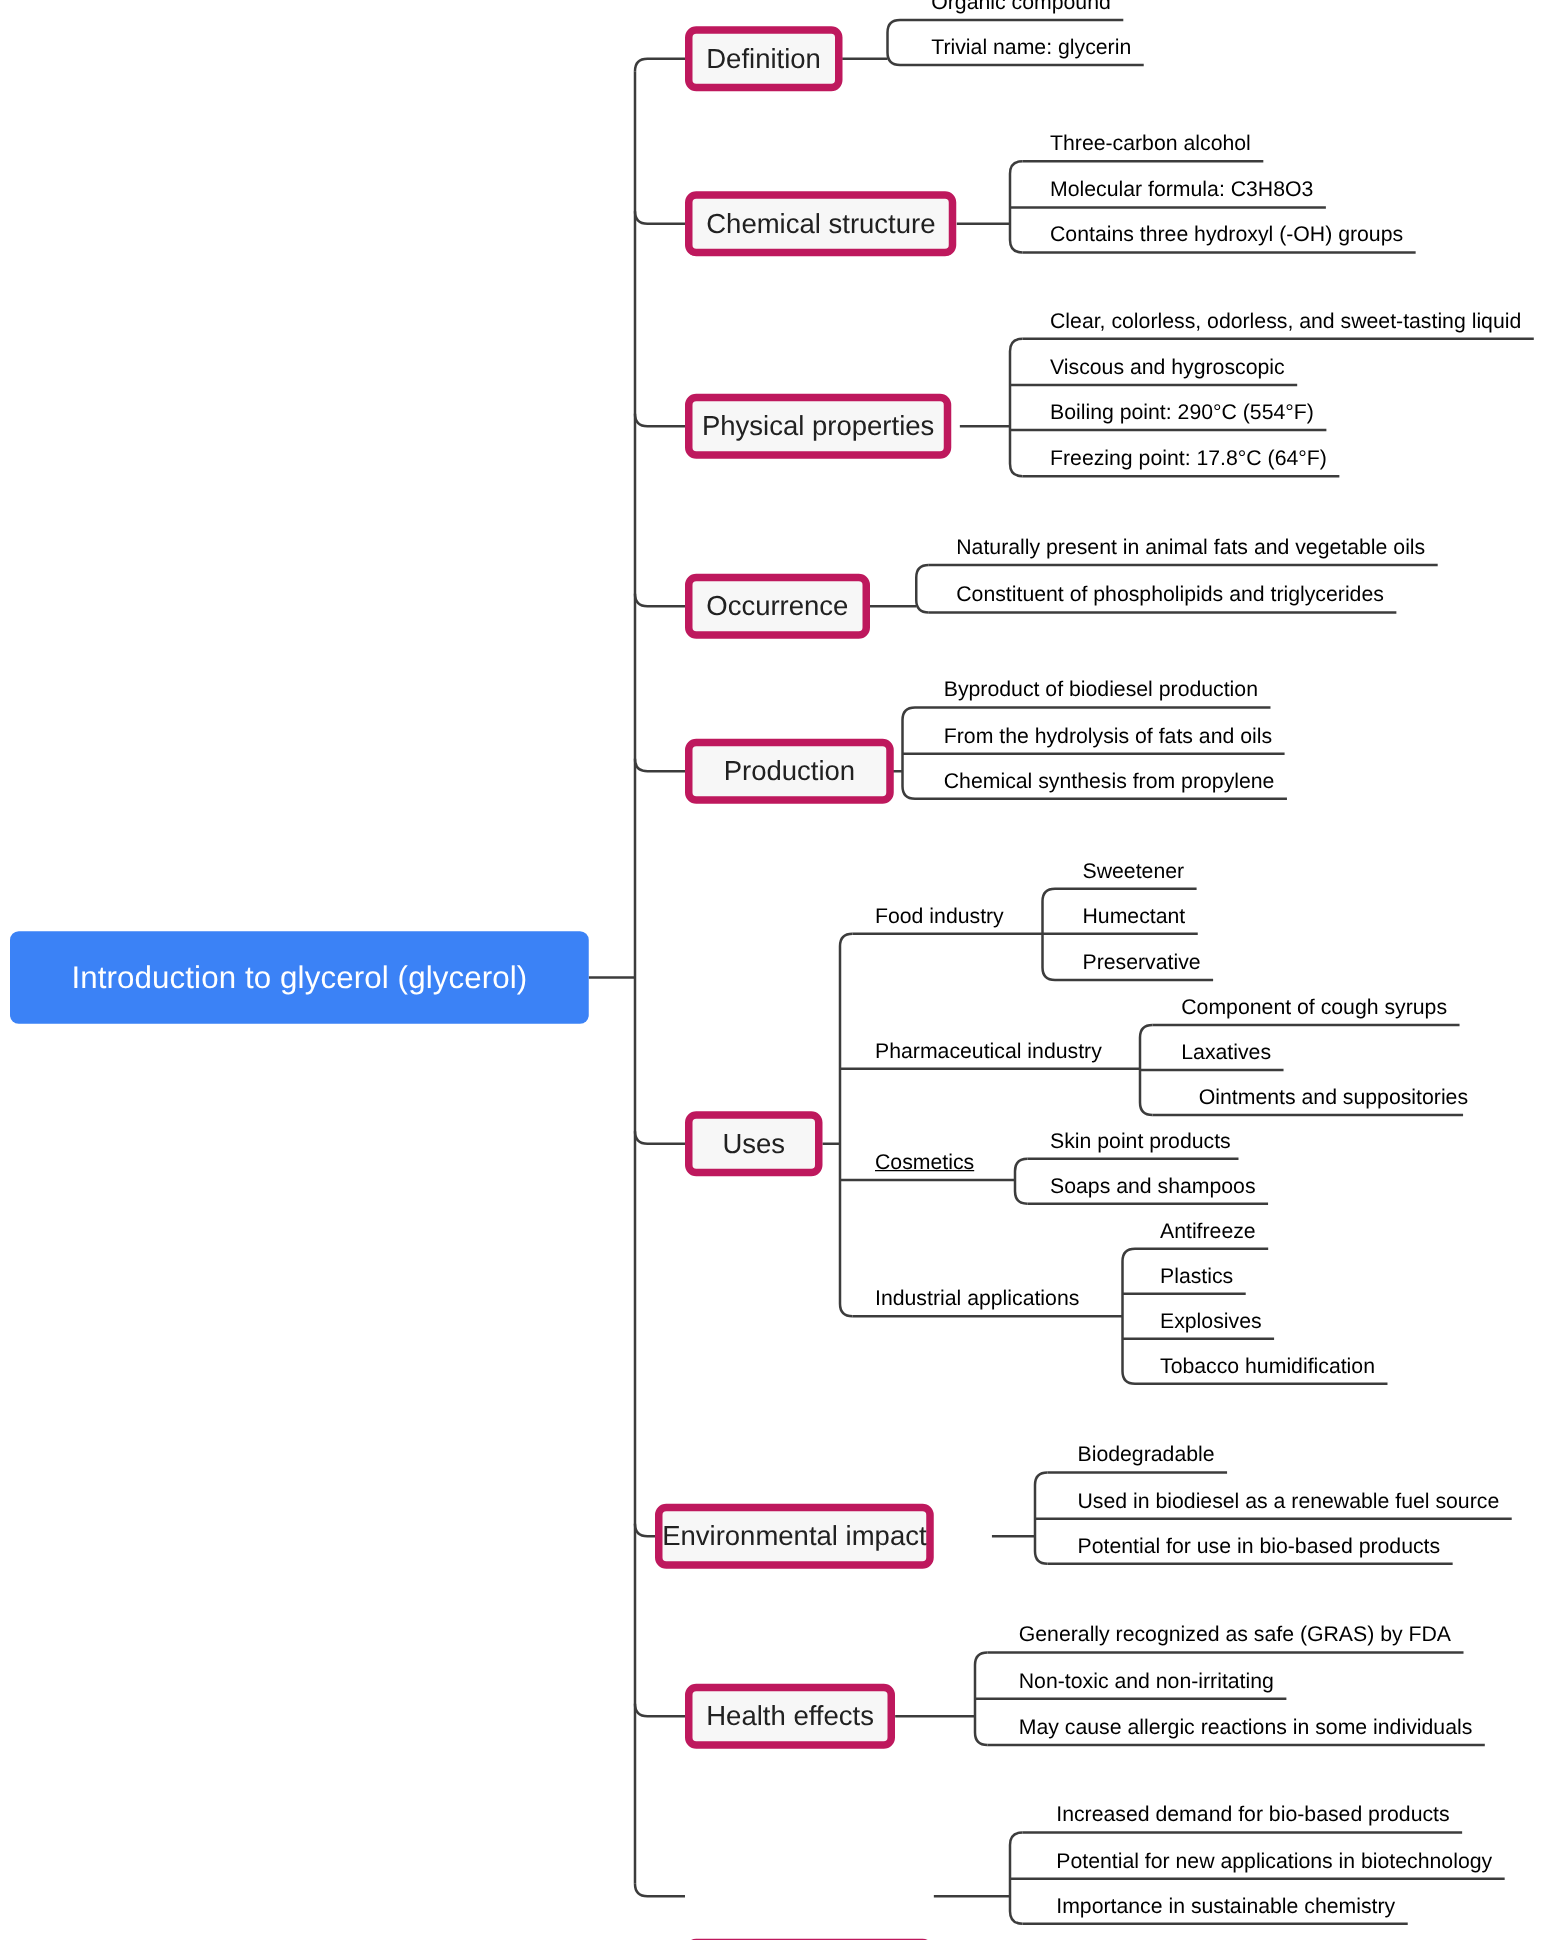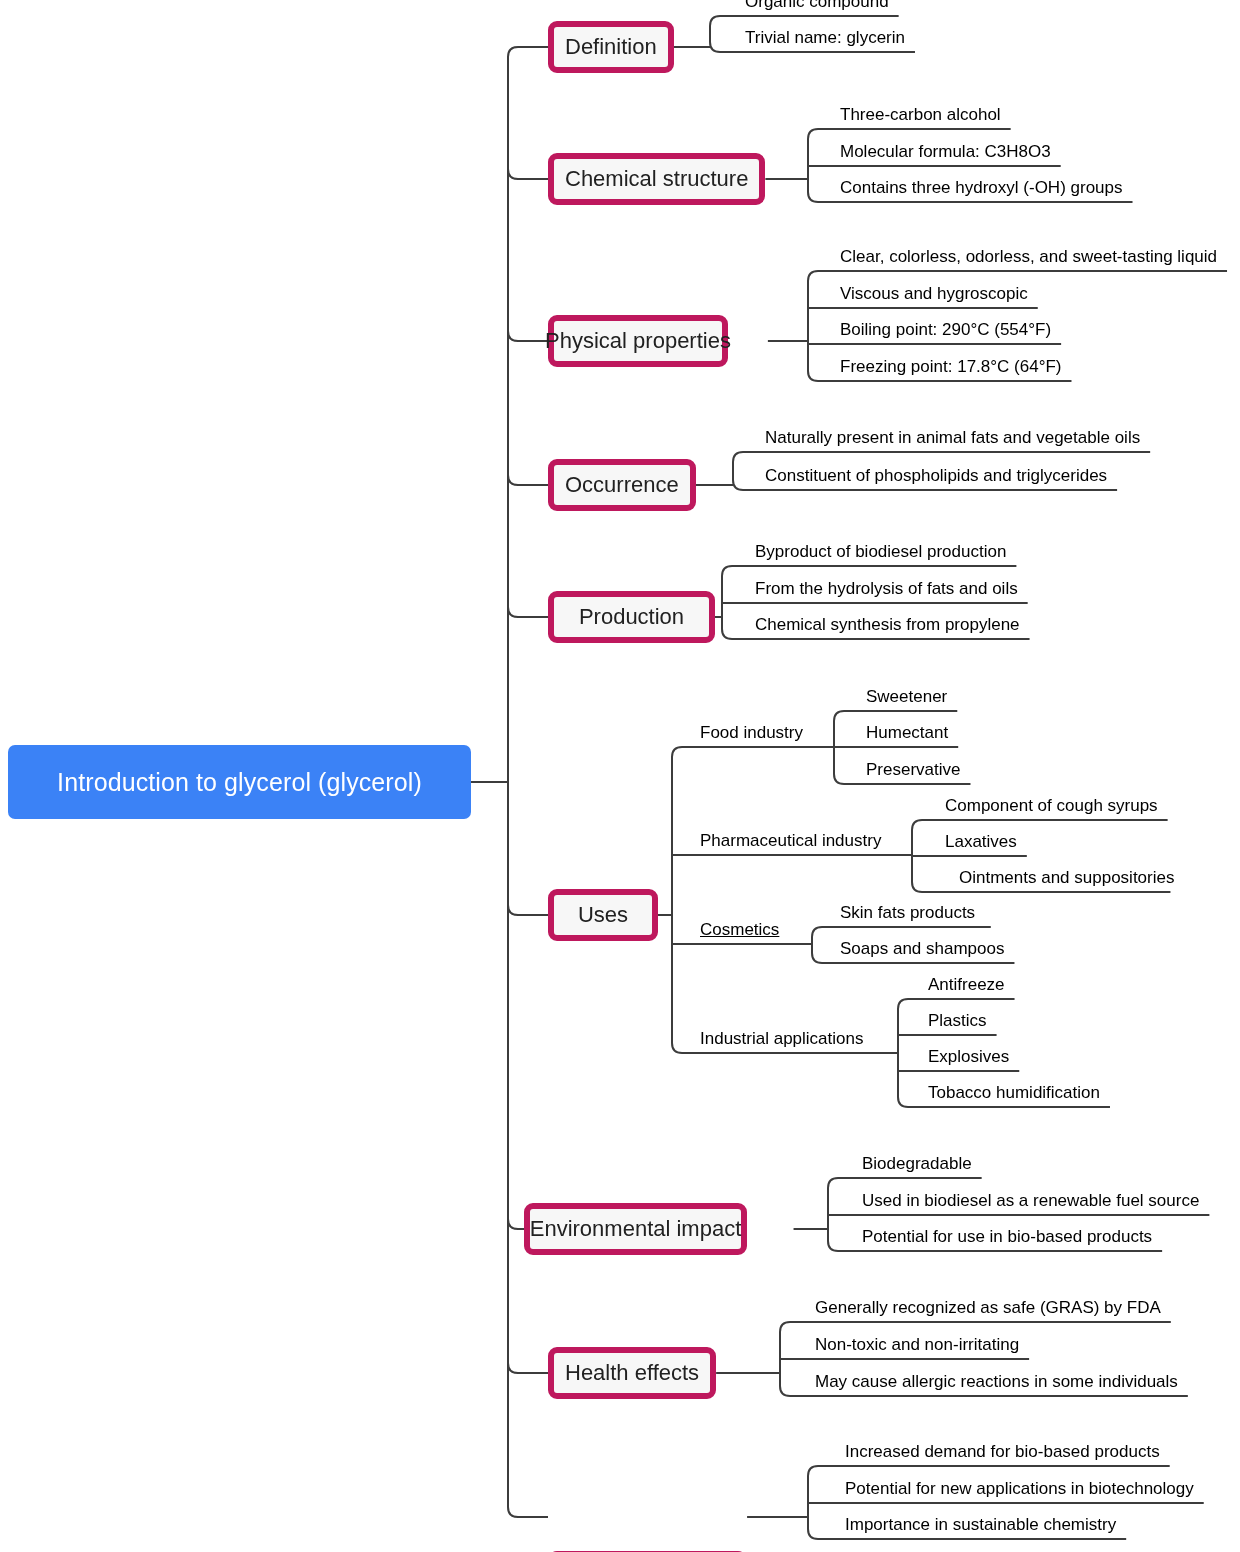--- a/index.html
+++ b/index.html
@@ -106,21 +106,21 @@
         <span>Definition</span>
       </div>
       <div class="leaf-label" style="left: 745px; top: -7px;">Organic compound</div>
       <div class="leaf-label" style="left: 745px; top: 29px;">Trivial name: glycerin</div>
       <div class="node branch-node" style="left: 548px; top: 153px; width: 217.391px; height: 52px;">
         <span>Chemical structure</span>
       </div>
       <div class="leaf-label" style="left: 840px; top: 106px;">Three-carbon alcohol</div>
       <div class="leaf-label" style="left: 840px; top: 143px;">Molecular formula: C3H8O3</div>
       <div class="leaf-label" style="left: 840px; top: 179px;">Contains three hydroxyl (-OH) groups</div>
-      <div class="node branch-node" style="left: 548px; top: 315px; width: 180px; height: 52px;">
+      <div class="node branch-node" style="left: 548px; top: 315px; width: 213px; height: 52px;">
         <span>Physical properties</span>
       </div>
       <div class="leaf-label" style="left: 840px; top: 248px;">Clear, colorless, odorless, and sweet-tasting liquid</div>
       <div class="leaf-label" style="left: 840px; top: 285px;">Viscous and hygroscopic</div>
       <div class="leaf-label" style="left: 840px; top: 321px;">Boiling point: 290°C (554°F)</div>
       <div class="leaf-label" style="left: 840px; top: 358px;">Freezing point: 17.8°C (64°F)</div>
       <div class="node branch-node" style="left: 548px; top: 459px; width: 147.719px; height: 52px;">
         <span>Occurrence</span>
       </div>
       <div class="leaf-label" style="left: 765px; top: 429px;">Naturally present in animal fats and vegetable oils</div>
@@ -136,21 +136,21 @@
       </div>
       <div class="sub-label" style="left: 700px; top: 724px;">Food industry</div>
       <div class="leaf-label" style="left: 866px; top: 688px;">Sweetener</div>
       <div class="leaf-label" style="left: 866px; top: 724px;">Humectant</div>
       <div class="leaf-label" style="left: 866px; top: 761px;">Preservative</div>
       <div class="sub-label" style="left: 700px; top: 832px;">Pharmaceutical industry</div>
       <div class="leaf-label" style="left: 945px; top: 797px;">Component of cough syrups</div>
       <div class="leaf-label" style="left: 945px; top: 833px;">Laxatives</div>
       <div class="leaf-label" style="left: 959px; top: 869px;">Ointments and suppositories</div>
       <div class="sub-label" style="left: 700px; top: 921px; text-decoration: underline;">Cosmetics</div>
-      <div class="leaf-label" style="left: 840px; top: 904px;">Skin fats products</div>
+      <div class="leaf-label" style="left: 840px; top: 904px;">Skin point products</div>
       <div class="leaf-label" style="left: 840px; top: 940px;">Soaps and shampoos</div>
       <div class="sub-label" style="left: 700px; top: 1030px;">Industrial applications</div>
       <div class="leaf-label" style="left: 928px; top: 976px;">Antifreeze</div>
       <div class="leaf-label" style="left: 928px; top: 1012px;">Plastics</div>
       <div class="leaf-label" style="left: 928px; top: 1048px;">Explosives</div>
       <div class="leaf-label" style="left: 928px; top: 1084px;">Tobacco humidification</div>
       <div class="node branch-node" style="left: 524px; top: 1203px; width: 223px; height: 52px;">
         <span>Environmental impact</span>
       </div>
       <div class="leaf-label" style="left: 862px; top: 1155px;">Biodegradable</div>

